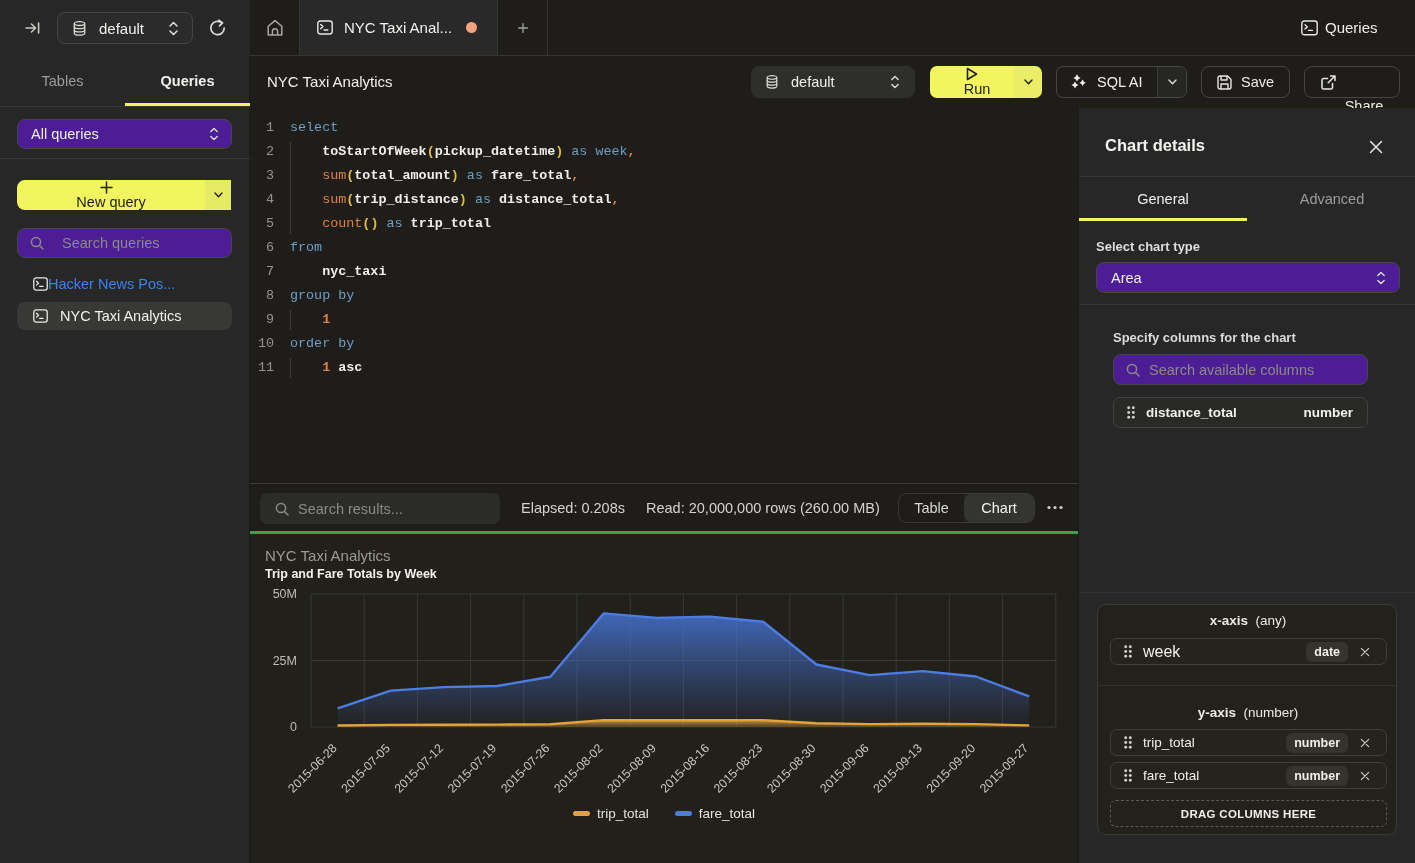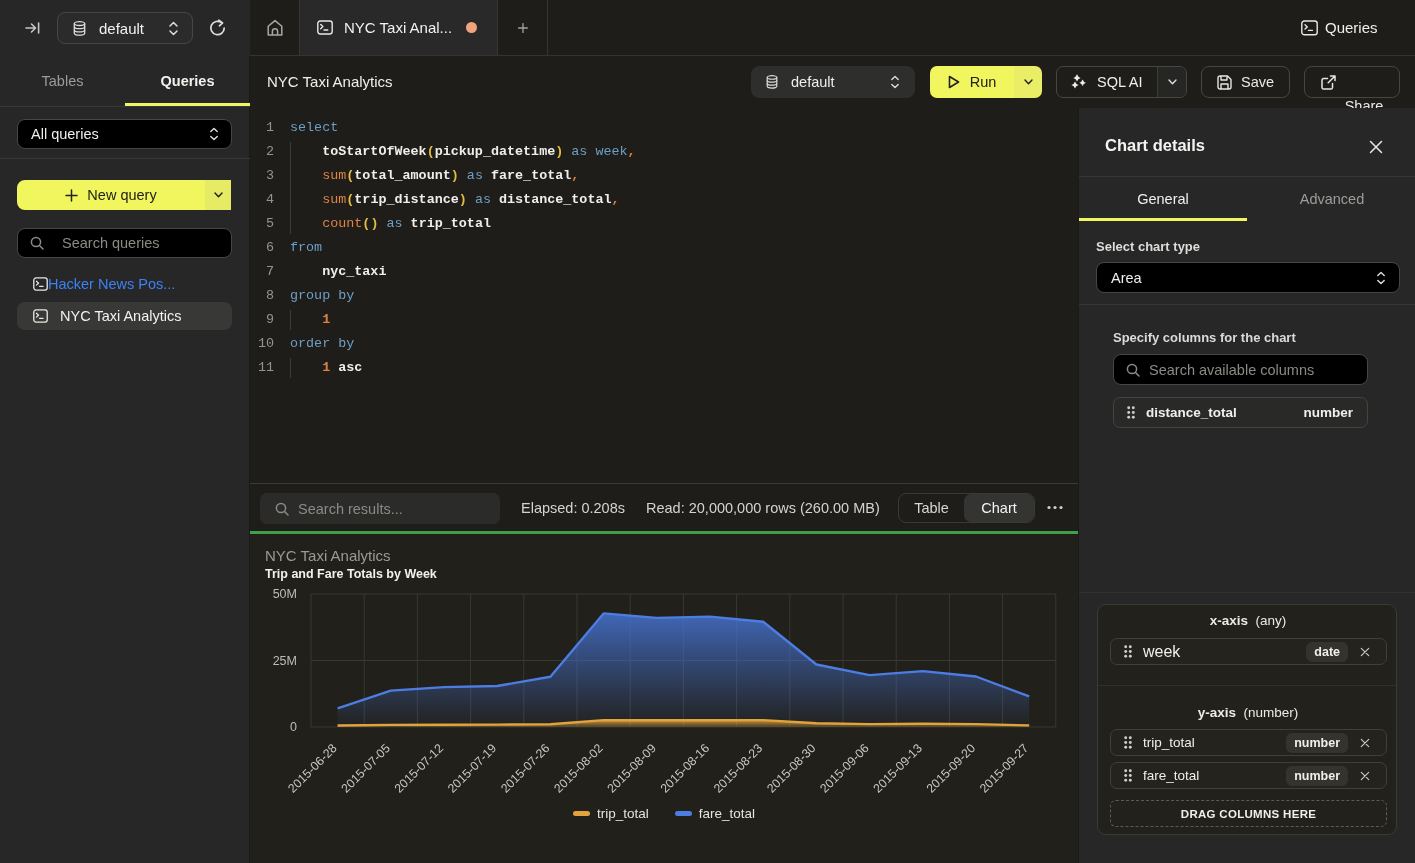--- a/index.html
+++ b/index.html
@@ -11,22 +11,22 @@
   
   #topbar { left:0; top:0; width:1415px; height:56px; background:#272727; }
   #tabstrip { left:250px; top:0; width:1165px; height:56px; background:#1e1d19; border-bottom:1px solid #343330; }
   #homebtn { left:0px; top:0; width:49px; height:55px; }
   #activetab { left:49px; top:0; width:199px; height:55px; background:#292929; border-left:1px solid #363635; border-right:1px solid #363635; }
   .vcenter { display:flex; align-items:center; }
 
   
   #sidebar { left:0; top:56px; width:250px; height:807px; background:#272727; border-right:1px solid #1a1a19; }
   .sidetab { top:0px; height:50px; font-size:14.5px; display:flex; align-items:center; justify-content:center; color:#9d9c98; }
-  .select-box { border:1px solid #464644; border-radius:8px; background:#000000; display:flex; align-items:center; }
-  .yellow { background:#f1f55e; }
+  .select-box { border:1px solid #464644; border-radius:8px; background:#4c1d95; display:flex; align-items:center; }
+  .yellow { background:#f1f55e;flex-direction:column; }
 
   
   #mainheader { left:250px; top:56px; width:1165px; height:52px; background:#1e1d19; }
   .btn { border:1px solid #464644; border-radius:8px; display:flex; align-items:center; justify-content:center; font-size:14.5px; color:#eceae7; }
 
   
   #editor { left:250px; top:108px; width:828px; height:375px; background:#1e1d19; font-family:"Liberation Mono", monospace; font-size:13.4px; }
   .cl { position:absolute; left:0; width:828px; height:24px; line-height:24px; white-space:pre; }
   .ln { position:absolute; width:24px; text-align:right; color:#94938f; }
   .k { color:#6d9fc7; }

